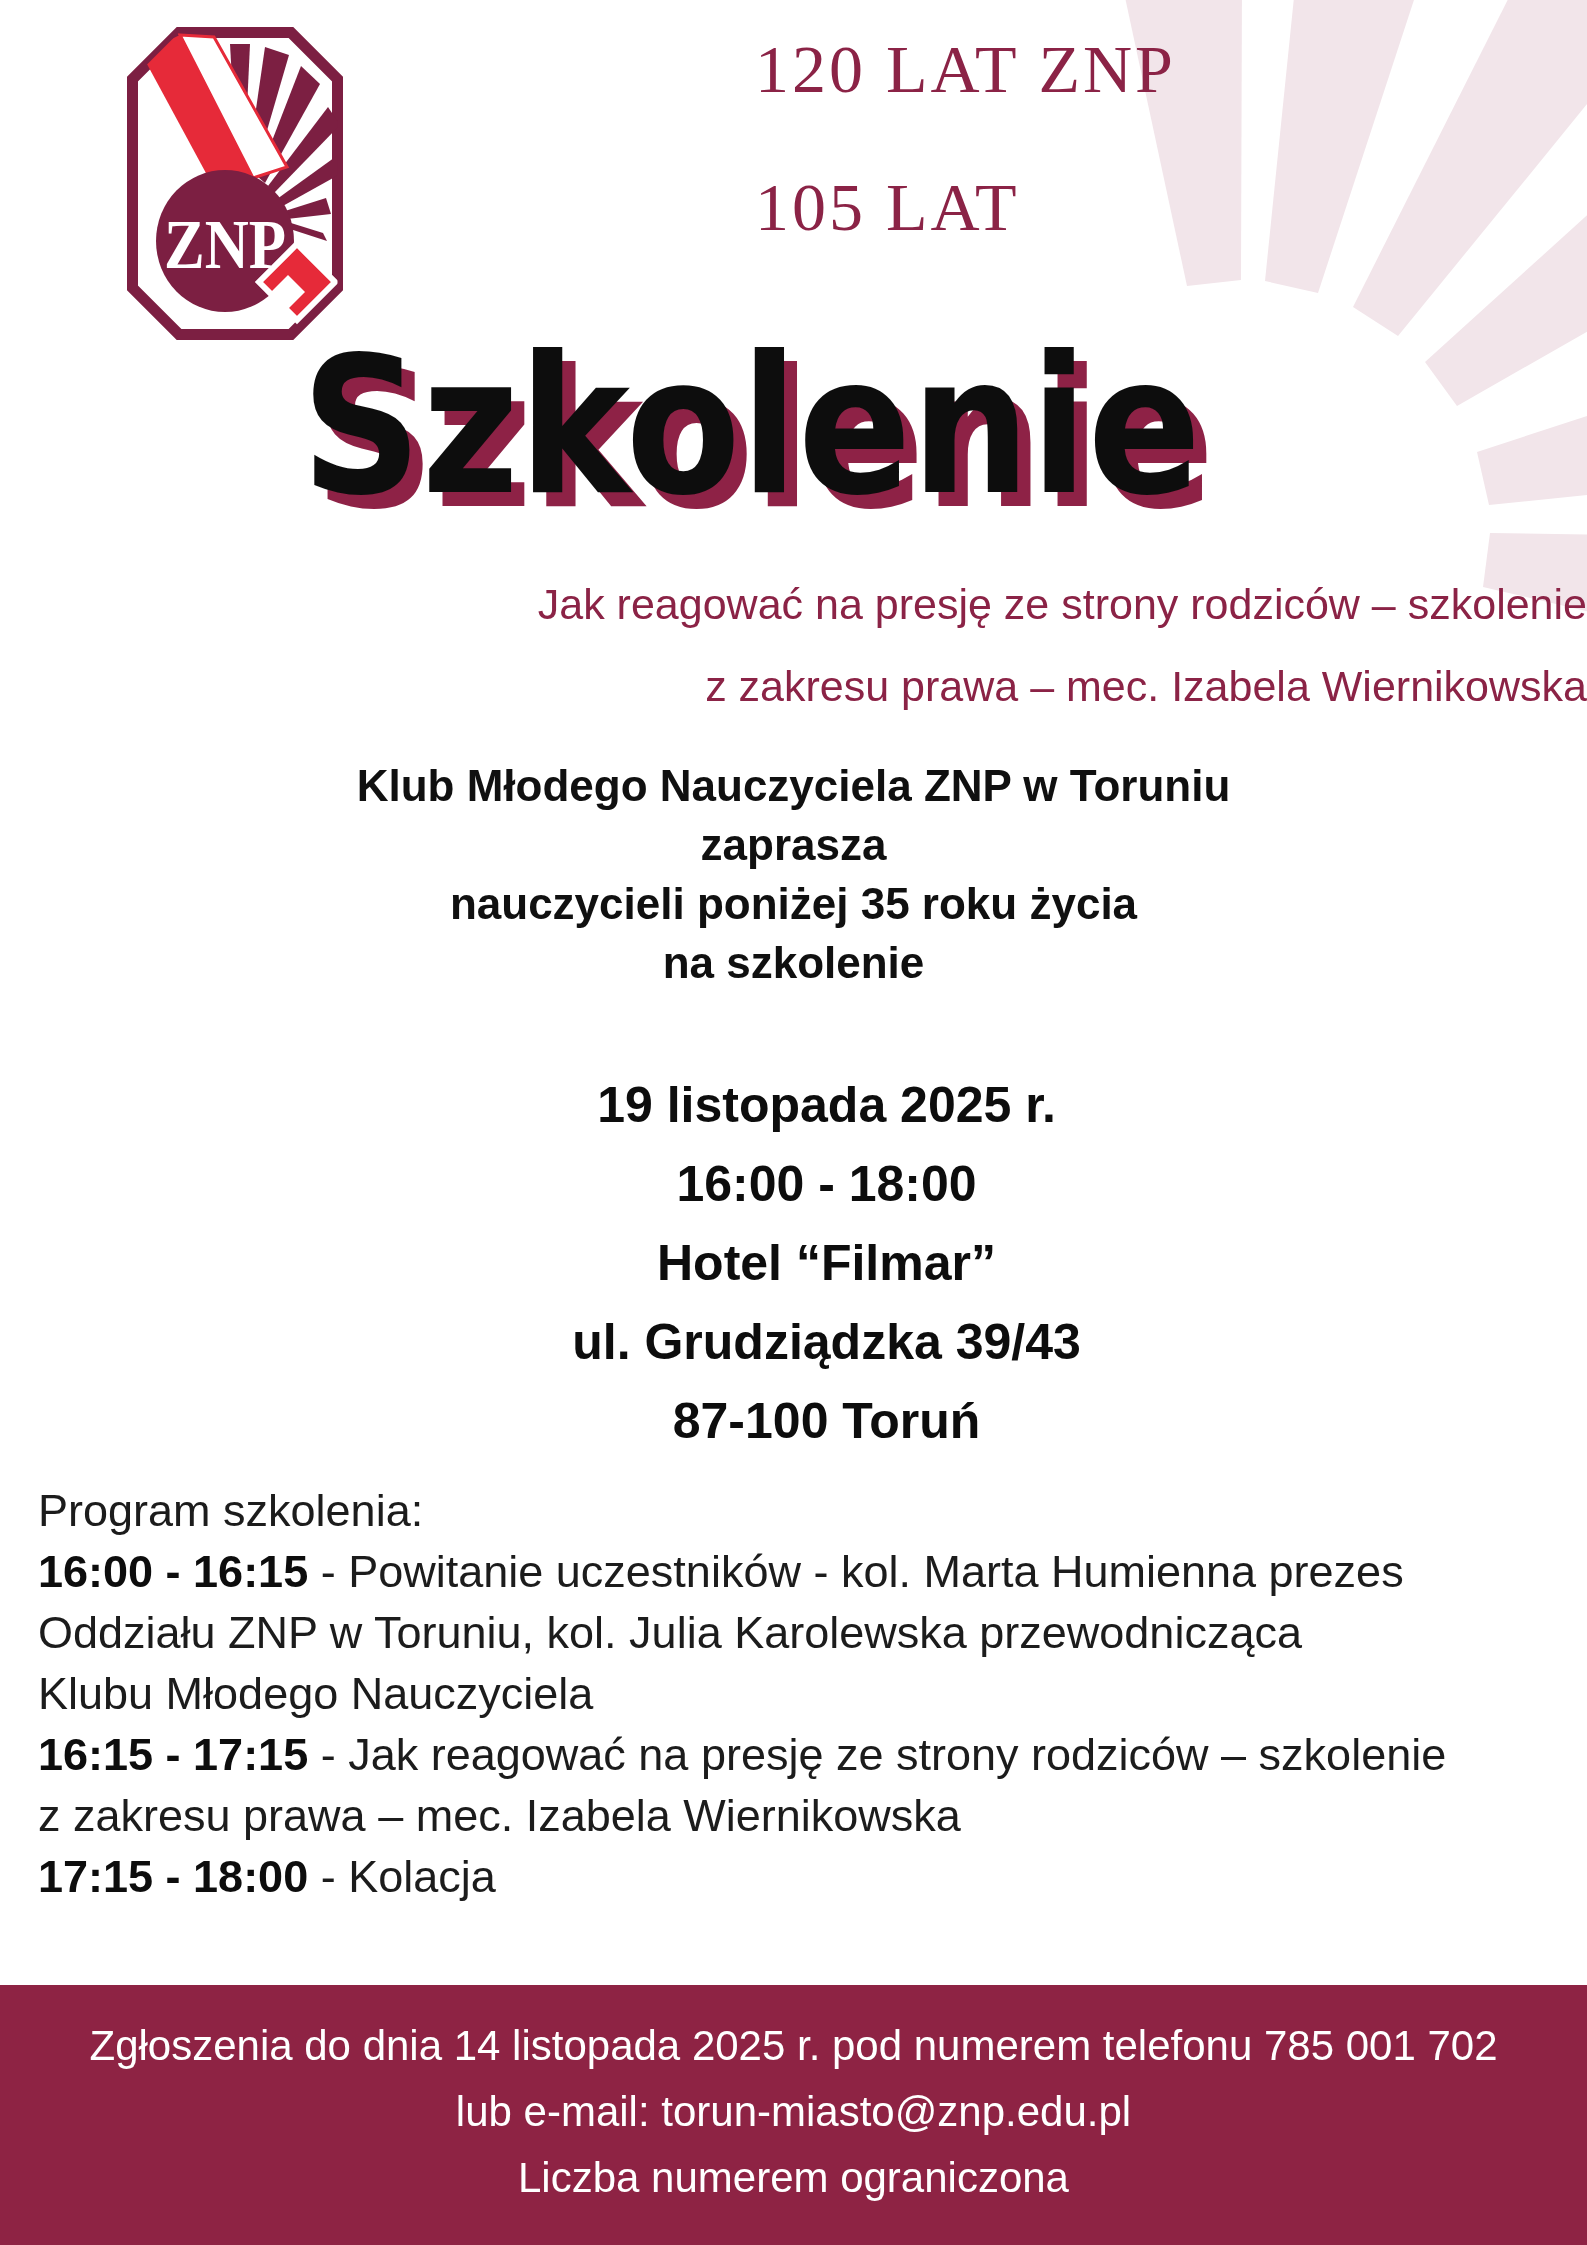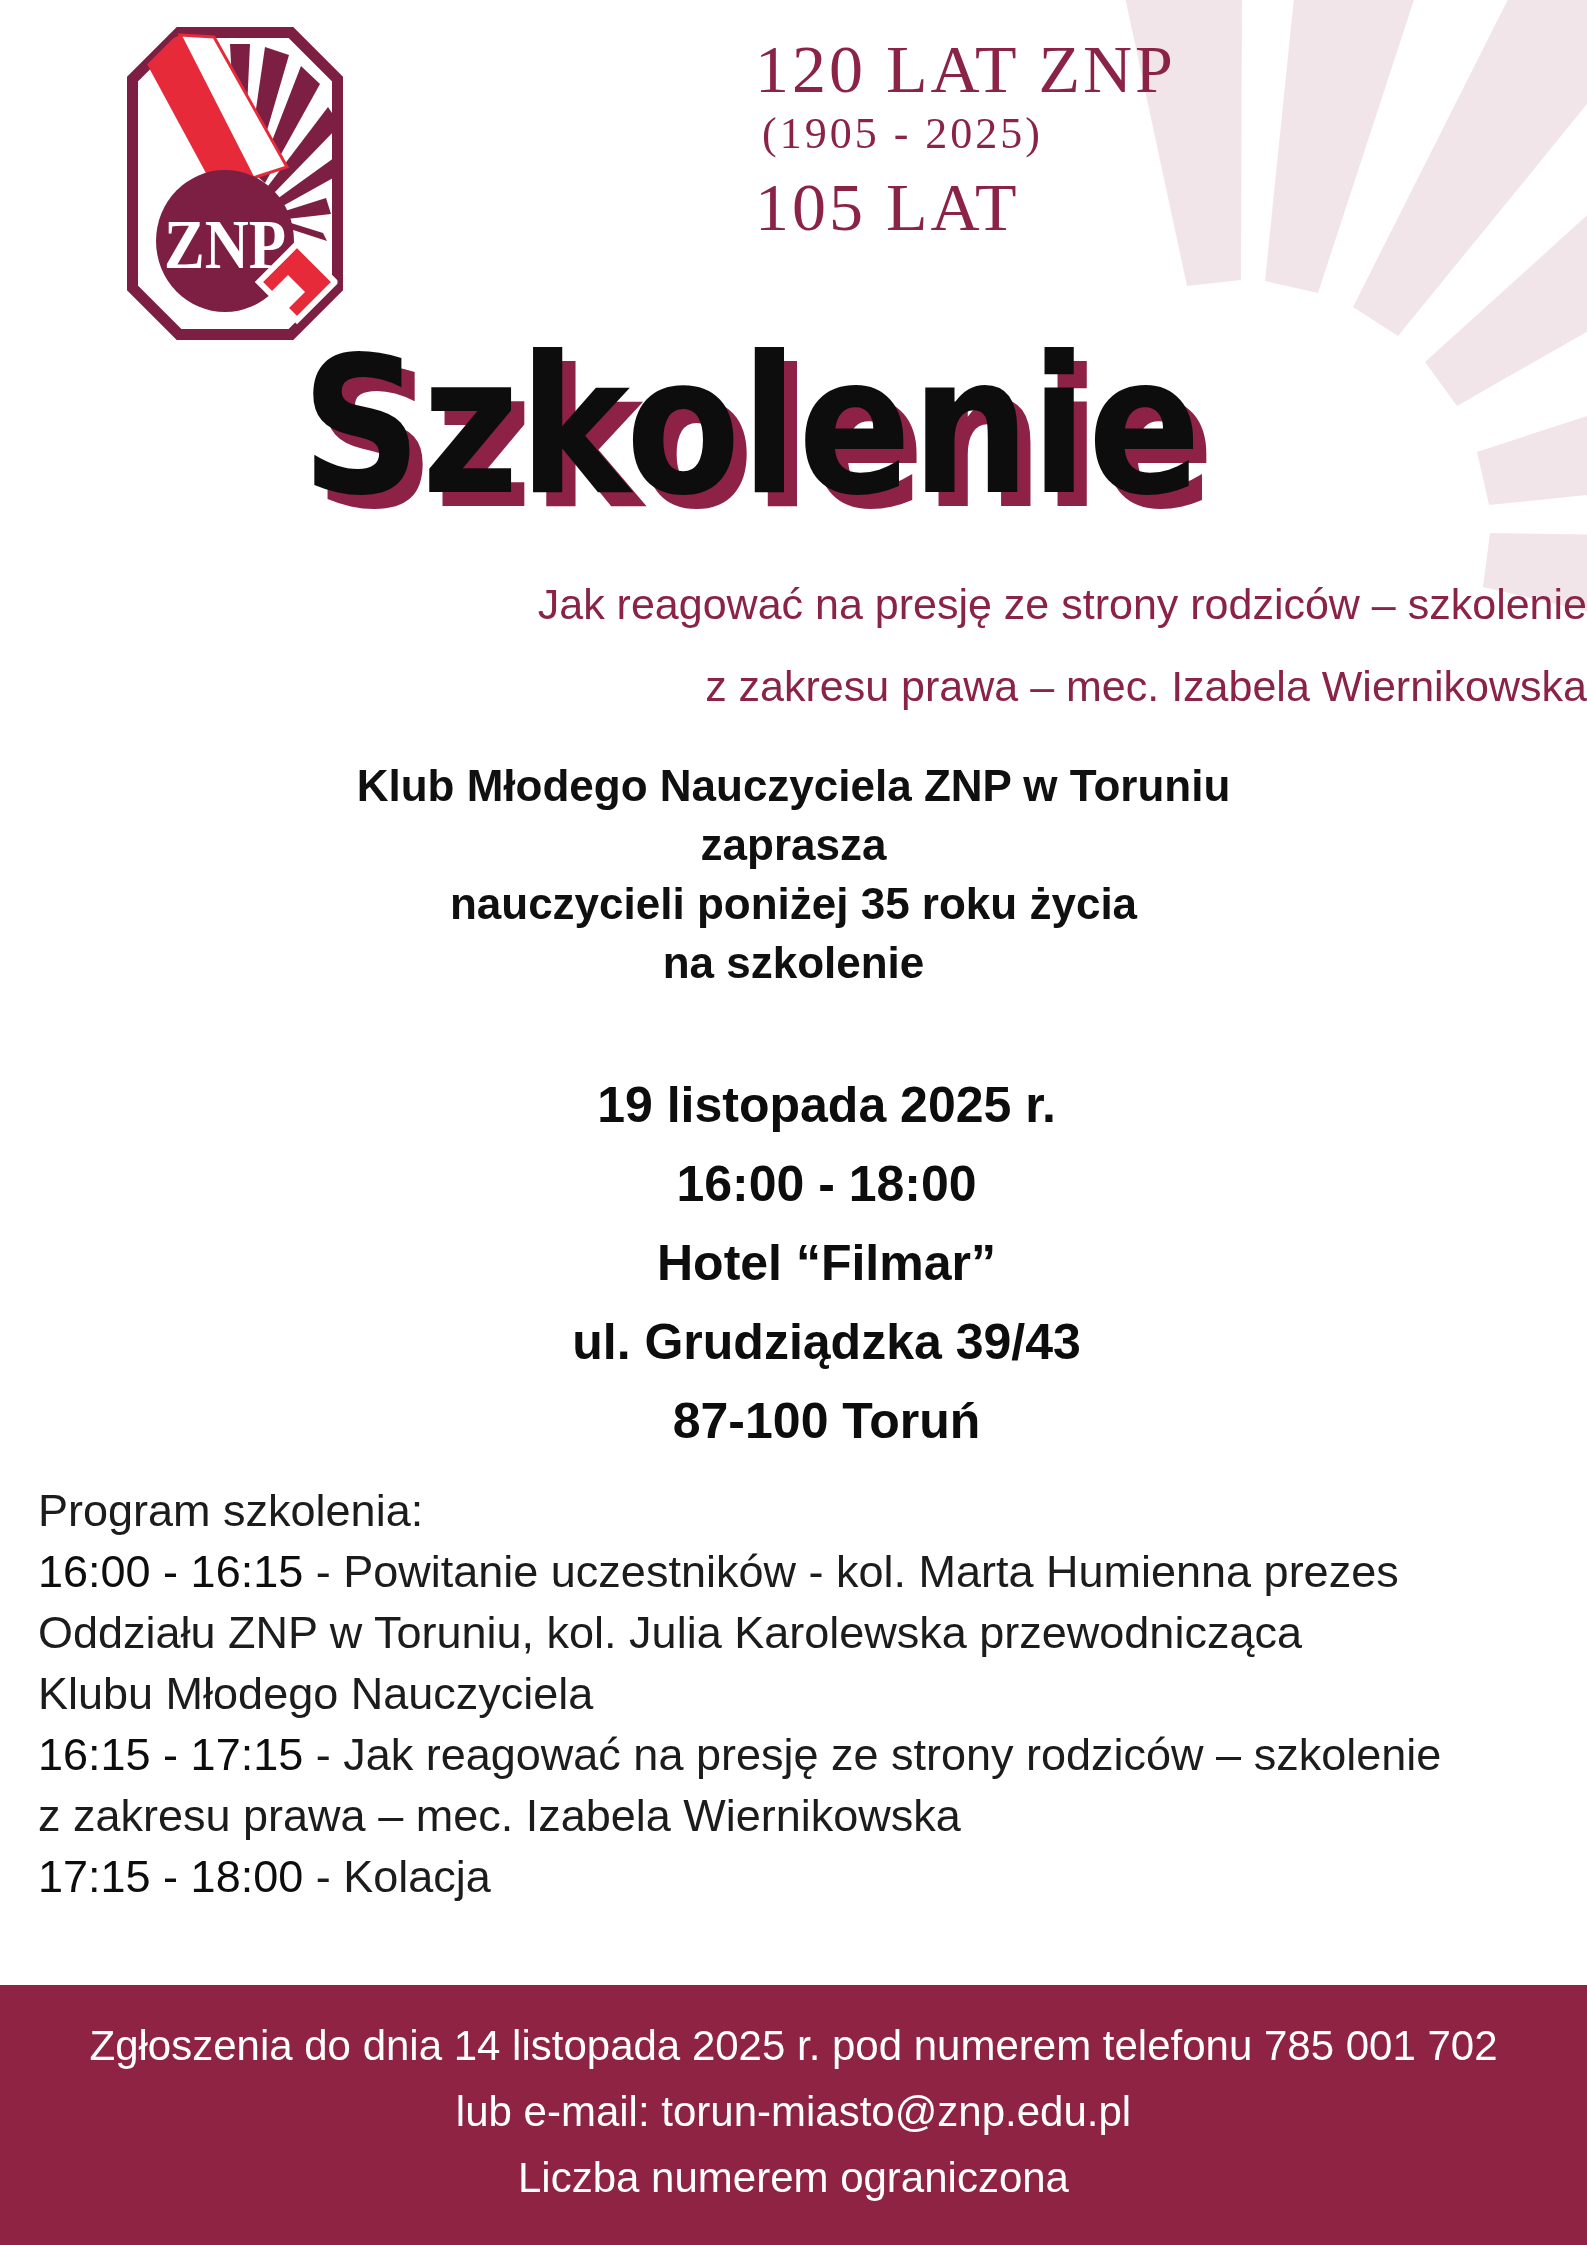--- a/index.html
+++ b/index.html
@@ -34,21 +34,21 @@
   }
   .details {
     position:absolute; left:0; top:1066px; width:1587px; text-align:center;
     color:#0d0d0d; font-size:50px; line-height:79px; font-weight:bold; white-space:nowrap;margin-left:33px;
   }
   .program {
     position:absolute; left:38px; top:1480px; width:1549px;
     color:#1c1c1c; font-size:45px; line-height:61px; font-weight:400;
   }
   .program p { margin:0; white-space:nowrap; }
-  .program strong { color:#0d0d0d; font-weight:normal; }
+  .program strong { color:#0d0d0d; font-weight:bold; }
   .pline { display:block; white-space:nowrap; }
   .banner {
     position:absolute; left:0; top:1985px; width:1587px; height:260px;
     background:#8e2344; color:#ffffff; text-align:center;
     font-size:42px; line-height:66px; font-weight:normal;
     padding-top:28px; box-sizing:border-box; white-space:nowrap;
   }
 </style>
 </head>
 <body>
@@ -95,21 +95,20 @@
       <text x="98" y="241" text-anchor="middle" font-family="Liberation Serif, serif" font-weight="bold" font-size="70" fill="#ffffff" textLength="122" lengthAdjust="spacingAndGlyphs">ZNP</text>
 
       <g>
         <polygon points="170,217 208,255 170,293 132,255" fill="#e62a39" stroke="#ffffff" stroke-width="6"></polygon>
         <polygon points="161,248 178,265 161,282 144,265" fill="#ffffff"></polygon>
       </g>
     </g>
   </svg>
 
   <div class="abs serif h-main" style="left:755px; top:30px;">120 LAT ZNP</div>
-  <div class="abs serif h-sub" style="left:762px; top:108px;">(1905 - 2025)</div>
   <div class="abs serif h-main" style="left:755px; top:168px;">105 LAT</div>
 
   <div class="title-wrap">
     <span class="title">Szkolenie</span>
   </div>
 
   <div class="subtitle">
     <div>Jak reagować na presję ze strony rodziców – szkolenie</div>
     <div>z zakresu prawa – mec. Izabela Wiernikowska</div>
   </div>

